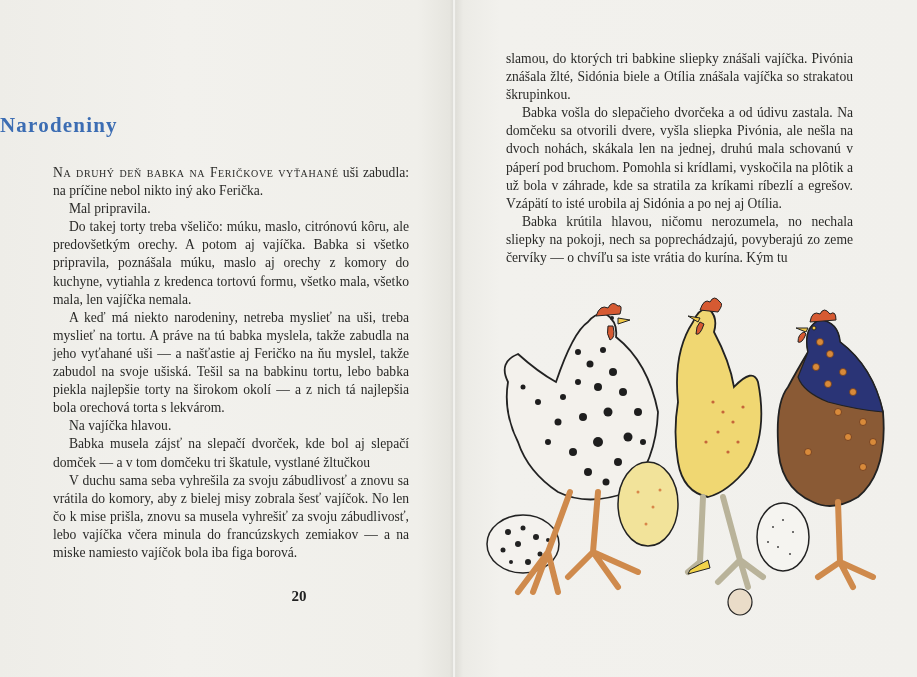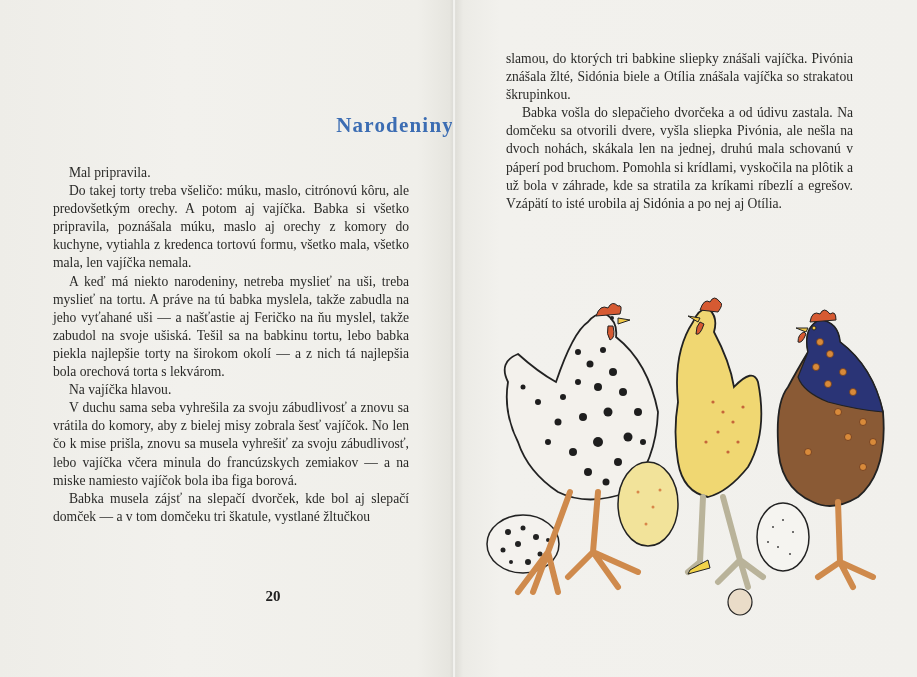--- a/index.html
+++ b/index.html
@@ -2,52 +2,54 @@
 <html><head>
 <meta charset="utf-8">
 <style>
   html, body { margin:0; padding:0; }
   body { width:917px; height:677px; overflow:hidden; background:#efeeea; position:relative; font-family:"Liberation Serif", "DejaVu Serif", serif; color:#2a2a28; }
   .spread { position:absolute; left:0; top:0; width:917px; height:677px; display:flex; }
   .page { position:relative; height:677px; background:#f1f0ec; }
   .page-left { width:454px; background:linear-gradient(to right,#eeede8 0%,#f2f1ed 40%,#f0efea 92%,#e6e5df 99%,#d9d8d2 100%); }
   .page-right { width:463px; background:linear-gradient(to right,#dcdbd5 0%,#ecebe6 2%,#f2f1ed 10%,#f1f0ec 100%); }
   .gutter { position:absolute; left:452px; top:0; width:4px; height:677px; background:linear-gradient(to right,#d4d3cd,#fbfbf9,#d8d7d1); }
-  .title { position:absolute; left:0; width:454px; top:113px; text-align:right; color:#3c6db3; font-weight:bold; font-size:21px; letter-spacing:1.2px; margin:0; }
+  .title { position:absolute; left:0; width:454px; top:113px; text-align:left; color:#3c6db3; font-weight:bold; font-size:21px; letter-spacing:1.2px; margin:0; }
   .text-block { position:absolute; font-size:13.6px; line-height:18.1px; text-align:justify; }
   .text-block p { margin:0; text-indent:16px; }
   .text-block p.first { text-indent:0; }
   .smallcaps { font-variant:small-caps; letter-spacing:0.6px; }
   .left-text { left:53px; top:164px; width:356px; }
   .right-text { left:52px; top:50px; width:347px; }
   .right-text p.cont { text-indent:0; }
-  .page-number { position:absolute; left:0; width:546px; top:588px; text-align:center; font-weight:bold; font-size:15px; color:#222; }
+  .page-number { position:absolute; left:0; width:546px; top:588px; text-align:center; font-weight:bold; font-size:15px; color:#222;padding-left:26px; }
   .illustration { position:absolute; left:24px; top:292px; width:430px; height:330px; }
 </style>
 </head>
 <body>
 
 <div class="spread">
   <div class="page page-left">
     <h1 class="title">Narodeniny</h1>
     <div class="text-block left-text">
+      <p class="first"><span class="smallcaps">Na druhý deň babka na Feričkove vyťahané</span> <span>uši zabudla: na príčine nebol nikto iný ako Ferička.</span></p>
       <p>Mal pripravila.</p>
       <p>Do takej torty treba všeličo: múku, maslo, citrónovú kôru, ale predovšetkým orechy. A potom aj vajíčka. Babka si všetko pripravila, poznášala múku, maslo aj orechy z komory do kuchyne, vytiahla z kredenca tortovú formu, všetko mala, všetko mala, len vajíčka nemala.</p>
       <p>A keď má niekto narodeniny, netreba myslieť na uši, treba myslieť na tortu. A práve na tú babka myslela, takže zabudla na jeho vyťahané uši — a našťastie aj Feričko na ňu myslel, takže zabudol na svoje ušiská. Tešil sa na babkinu tortu, lebo babka piekla najlepšie torty na širokom okolí — a z nich tá najlepšia bola orechová torta s lekvárom.</p>
       <p>Na vajíčka hlavou.</p>
+      <p>Babka musela zájsť na slepačí dvorček, kde bol aj slepačí domček — a v tom domčeku tri škatule, vystlané žltučkou</p>
       <p>V duchu sama seba vyhrešila za svoju zábudlivosť a znovu sa vrátila do komory, aby z bielej misy zobrala šesť vajíčok. No len čo k mise prišla, znovu sa musela vyhrešiť za svoju zábudlivosť, lebo vajíčka včera minula do francúzskych zemiakov — a na miske namiesto vajíčok bola iba figa borová.</p>
-      <p>Babka musela zájsť na slepačí dvorček, kde bol aj slepačí domček — a v tom domčeku tri škatule, vystlané žltučkou</p>
     </div>
     <div class="page-number">20</div>
   </div>
 
   <div class="page page-right">
     <div class="text-block right-text">
       <p class="cont">slamou, do ktorých tri babkine sliepky znášali vajíčka. Pivónia znášala žlté, Sidónia biele a Otília znášala vajíčka so strakatou škrupinkou.</p>
       <p>Babka vošla do slepačieho dvorčeka a od údivu zastala. Na domčeku sa otvorili dvere, vyšla sliepka Pivónia, ale nešla na dvoch nohách, skákala len na jednej, druhú mala schovanú v páperí pod bruchom. Pomohla si krídlami, vyskočila na plôtik a už bola v záhrade, kde sa stratila za kríkami ríbezlí a egrešov. Vzápätí to isté urobila aj Sidónia a po nej aj Otília.</p>
+      <p>Babka krútila hlavou, ničomu nerozumela, no nechala sliepky na pokoji, nech sa poprechádzajú, povyberajú zo zeme červíky — o chvíľu sa iste vrátia do kurína. Kým tu</p>
     </div>
 
     <svg class="illustration" viewBox="0 0 430 330" xmlns="http://www.w3.org/2000/svg">
 
       <g>
         <ellipse cx="45" cy="252" rx="36" ry="29" fill="#f4f2ee" stroke="#222" stroke-width="1.5"></ellipse>
         <g fill="#222">
           <circle cx="30" cy="240" r="3"></circle>
             <circle cx="45" cy="236" r="2.5"></circle>
             <circle cx="58" cy="245" r="3"></circle>

